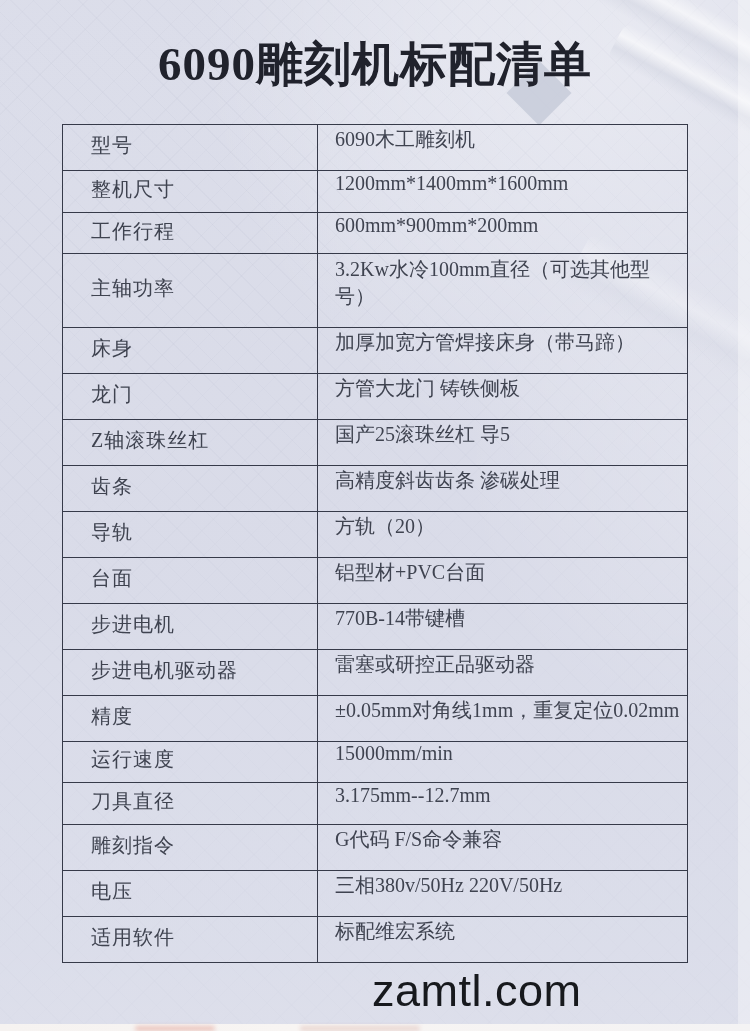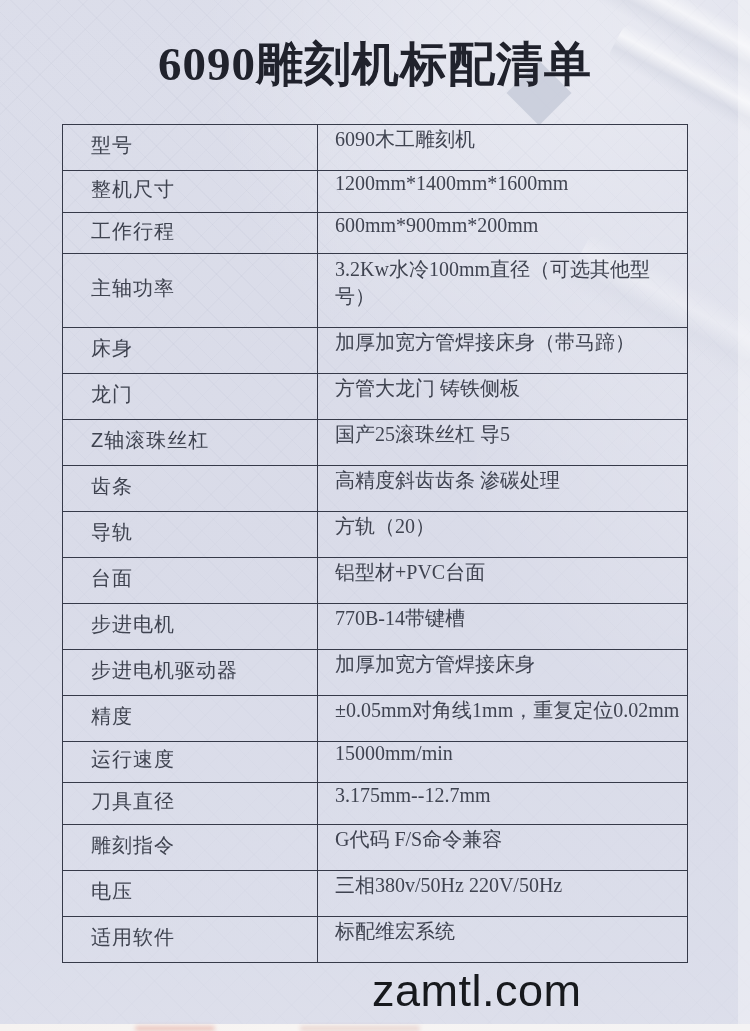--- a/index.html
+++ b/index.html
@@ -69,21 +69,21 @@
     border:1.6px solid #363a49;
     background:transparent;
     font-size:20px;
     color:#41members;
     vertical-align:middle;
   }
   table.spec td{color:#3f4350;}
   td.c-label{
     width:226px;
     padding:0 0 4px 28px;
-    font-family:Liberation Sans, sans-serif;
+    font-family:Liberation Serif, serif;
     letter-spacing:1px;
   }
   td.c-value{
     padding:0 6px 16px 17px;
     font-family:"Liberation Serif", serif;
   }
   .watermark{
     position:absolute;
     left:372px;top:965px;
     font-size:45px;
@@ -163,21 +163,21 @@
       <tr>
         <td class="c-label">台面</td>
         <td class="c-value">铝型材+PVC台面</td>
       </tr>
       <tr>
         <td class="c-label">步进电机</td>
         <td class="c-value">770B-14带键槽</td>
       </tr>
       <tr>
         <td class="c-label">步进电机驱动器</td>
-        <td class="c-value">加厚加宽方管焊接床身</td>
+        <td class="c-value">雷塞或研控正品驱动器</td>
       </tr>
       <tr>
         <td class="c-label">精度</td>
         <td class="c-value">±0.05mm对角线1mm，重复定位0.02mm</td>
       </tr>
       <tr>
         <td class="c-label">运行速度</td>
         <td class="c-value">15000mm/min</td>
       </tr>
       <tr>

